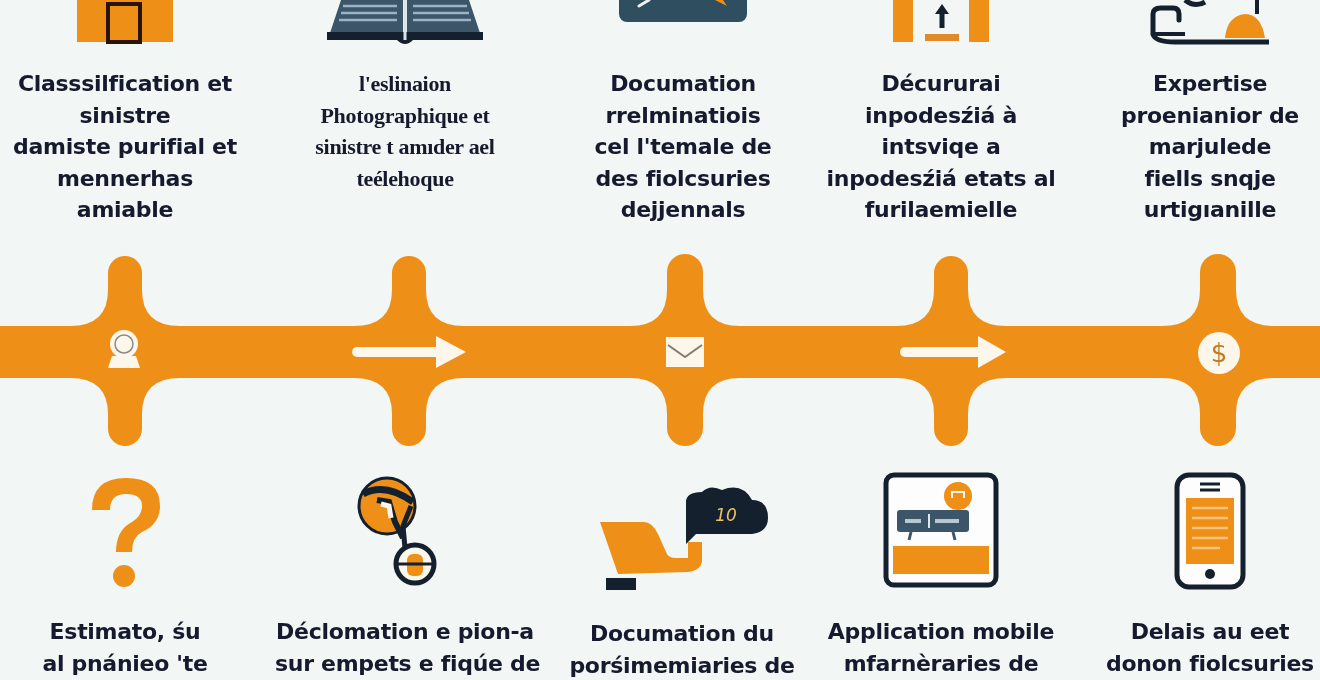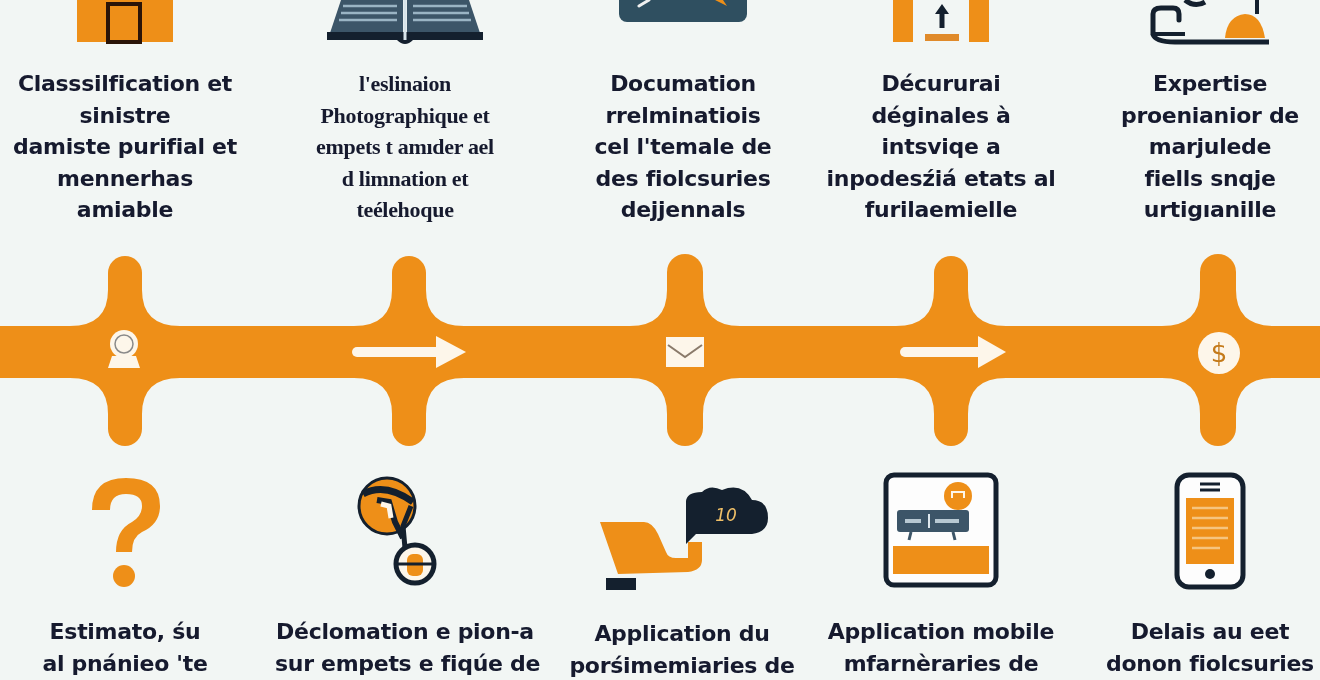--- a/index.html
+++ b/index.html
@@ -133,22 +133,21 @@
         <line x1="88" y1="6" x2="142" y2="6"></line>
       <line x1="88" y1="13" x2="144" y2="13"></line>
         <line x1="88" y1="20" x2="146" y2="20"></line>
     </g>
     <path d="M2 32 L158 32 L158 40 L88 40 Q80 48 72 40 L2 40 Z" fill="#14202e"></path>
     <line x1="80" y1="0" x2="80" y2="40" stroke="#d8e4ea" stroke-width="3"></line>
   </svg>
   <div class="top-text">
     <span>l'eslinaion</span>
     <span>Photographique et</span>
-    <span>empets t amıder ael</span>
-    <span>d limnation et</span>
+    <span>sinistre t amıder ael</span>
     <span>teélehoque</span>
   </div>
 </div>
 
 <div class="col" style="left:553px;top:0;height:240px;">
   <svg class="top-icon" width="128" height="24" viewBox="0 0 128 24">
     <rect x="0" y="-10" width="128" height="32" rx="8" fill="#2f4f60"></rect>
     <line x1="20" y1="6" x2="30" y2="0" stroke="#f0f0f0" stroke-width="3" stroke-linecap="round"></line>
     <path d="M96 0 L108 6 L104 0 Z" fill="#ee8f18"></path>
   </svg>
@@ -163,21 +162,21 @@
 
 <div class="col" style="left:811px;top:0;height:240px;">
   <svg class="top-icon" width="100" height="44" viewBox="0 0 100 44">
     <rect x="2" y="0" width="20" height="42" fill="#ee8f18"></rect>
     <rect x="78" y="0" width="20" height="42" fill="#ee8f18"></rect>
     <rect x="34" y="34" width="34" height="7" fill="#e08a2a"></rect>
     <path d="M51 4 L44 14 L48.5 14 L48.5 28 L53.5 28 L53.5 14 L58 14 Z" fill="#14202e"></path>
   </svg>
   <div class="top-text">
     <span>Décururai</span>
-    <span>déginales à</span>
+    <span>inpodesźiá à</span>
     <span>intsviqe a</span>
     <span>inpodesźiá etats al</span>
     <span>furilaemielle</span>
   </div>
 </div>
 
 <div class="col" style="left:1080px;top:0;height:240px;">
   <svg class="top-icon" width="130" height="48" viewBox="0 0 130 48">
     <path d="M8 34 L8 14 Q8 8 16 8 L28 8 Q34 8 34 14 L34 20" fill="none" stroke="#14202e" stroke-width="5" stroke-linecap="round"></path>
     <path d="M8 34 Q10 42 30 42 L124 42" fill="none" stroke="#14202e" stroke-width="5"></path>
@@ -224,21 +223,21 @@
 </div>
 
 <div class="col" style="left:552px;top:2px;height:680px;">
   <svg class="bot-icon" width="180" height="120" viewBox="0 0 180 120" style="top:476px;">
     <path d="M8 44 L52 44 Q60 44 66 56 L74 74 Q76 80 84 80 L96 80 L96 64 L110 64 L110 82 Q110 92 96 94 L26 96 Z" fill="#ee8f18"></path>
     <rect x="14" y="100" width="30" height="12" fill="#14202e"></rect>
     <path d="M130 12 Q150 4 160 22 Q176 22 176 40 Q176 54 160 56 L104 56 L94 66 L94 24 Q94 14 110 14 Q118 6 130 12 Z" fill="#14202e"></path>
     <text x="134" y="43" text-anchor="middle" font-family="DejaVu Sans, sans-serif" font-size="17" font-style="italic" fill="#f0c068">10</text>
   </svg>
   <div class="bot-text">
-    <span>Application du</span>
+    <span>Documation du</span>
     <span>porśimemiaries de</span>
   </div>
 </div>
 
 <div class="col" style="left:811px;top:0;height:680px;">
   <svg class="bot-icon" width="116" height="116" viewBox="0 0 116 116" style="top:472px;">
     <rect x="3" y="3" width="110" height="110" rx="8" fill="#fdfdfd" stroke="#14202e" stroke-width="5"></rect>
     <circle cx="75" cy="24" r="14" fill="#ee8f18"></circle>
     <path d="M69 26 L69 20 L81 20 L81 26" fill="none" stroke="#fdf6ea" stroke-width="2"></path>
     <rect x="14" y="38" width="72" height="22" rx="3" fill="#3c5568"></rect>

